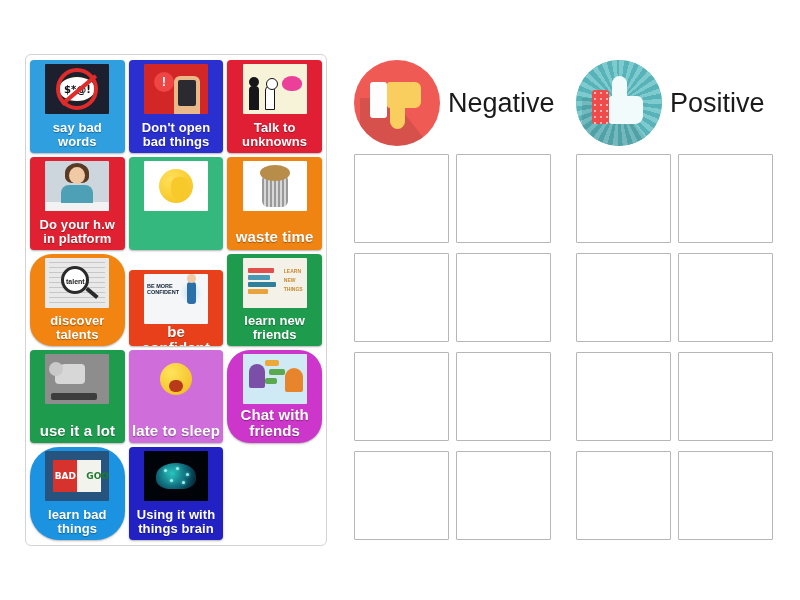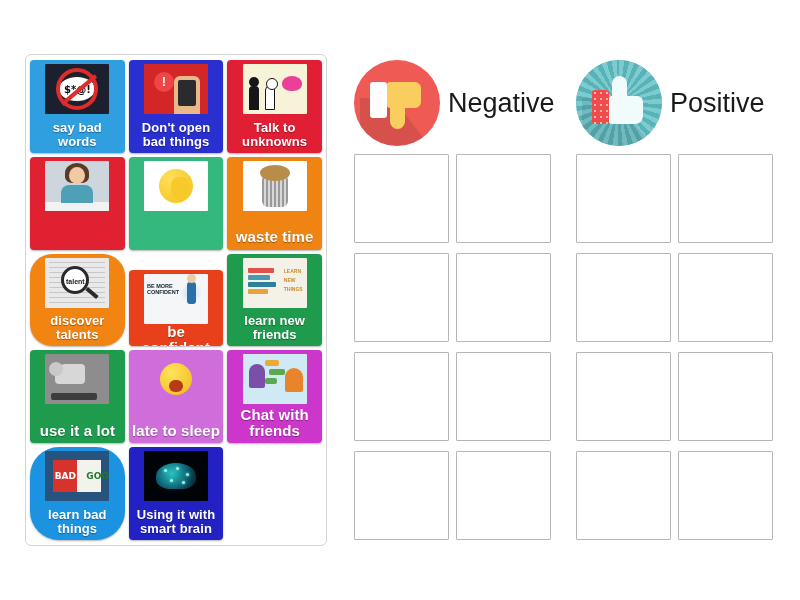--- a/index.html
+++ b/index.html
@@ -295,20 +295,22 @@
           <div class="tile-label med">Talk to
 unknowns</div>
         </div>
         <div class="tile" style="background: rgb(224, 33, 50);">
           <div class="tile-img art-girl">
             <div class="desk"></div>
             <div class="hair"></div>
             <div class="head"></div>
             <div class="body"></div>
           </div>
+          <div class="tile-label med">Do your h.w
+in platform</div>
         </div>
         <div class="tile" style="background: rgb(53, 184, 126);">
           <div class="tile-img art-facepalm">
             <div class="face">
               <div class="palm"></div>
             </div>
           </div>
         </div>
         <div class="tile" style="background: rgb(240, 132, 19);">
           <div class="tile-img art-trash">
@@ -355,21 +357,21 @@
           <div class="tile-label big">use it a lot</div>
         </div>
         <div class="tile" style="background: rgb(207, 109, 219);">
           <div class="tile-img art-yawn">
             <div class="face2">
               <div class="mouth"></div>
             </div>
           </div>
           <div class="tile-label big">late to sleep</div>
         </div>
-        <div class="tile" style="background: rgb(205, 54, 202);">
+        <div class="tile" style="background: rgb(205, 54, 202); border-radius: 23px;">
           <div class="tile-img art-chat">
             <div class="p1"></div>
             <div class="p2"></div>
             <div class="bb bb1"></div>
             <div class="bb bb2"></div>
             <div class="bb bb3"></div>
           </div>
           <div class="tile-label big">Chat with
 friends</div>
         </div>
@@ -385,21 +387,21 @@
           <div class="tile-img art-brain">
             <div class="br">
               <div class="dot" style="left:8px;top:6px"></div>
               <div class="dot" style="left:20px;top:4px"></div>
               <div class="dot" style="left:30px;top:10px"></div>
               <div class="dot" style="left:14px;top:16px"></div>
               <div class="dot" style="left:26px;top:18px"></div>
             </div>
           </div>
           <div class="tile-label med">Using it with
-smart brain</div>
+things brain</div>
         </div>
       </div>
   </div>
 
   <div class="category" id="cat-negative">
     <div class="cat-header">
       <div class="cat-icon icon-neg">
         <div class="shadow"></div>
         <div class="cuff"></div>
         <div class="thumb-body"></div>

